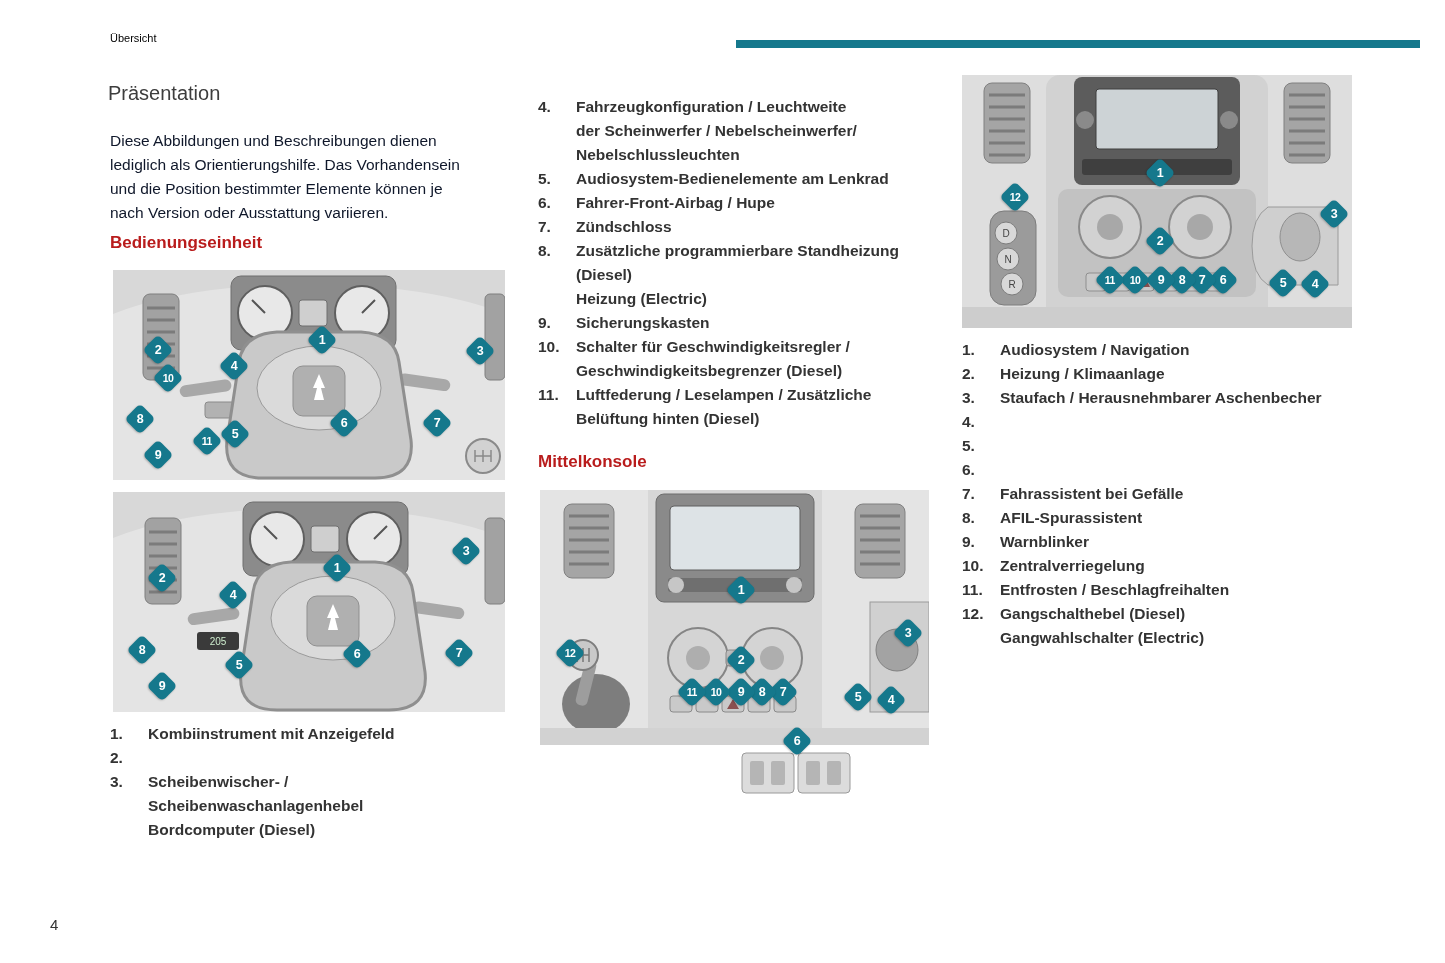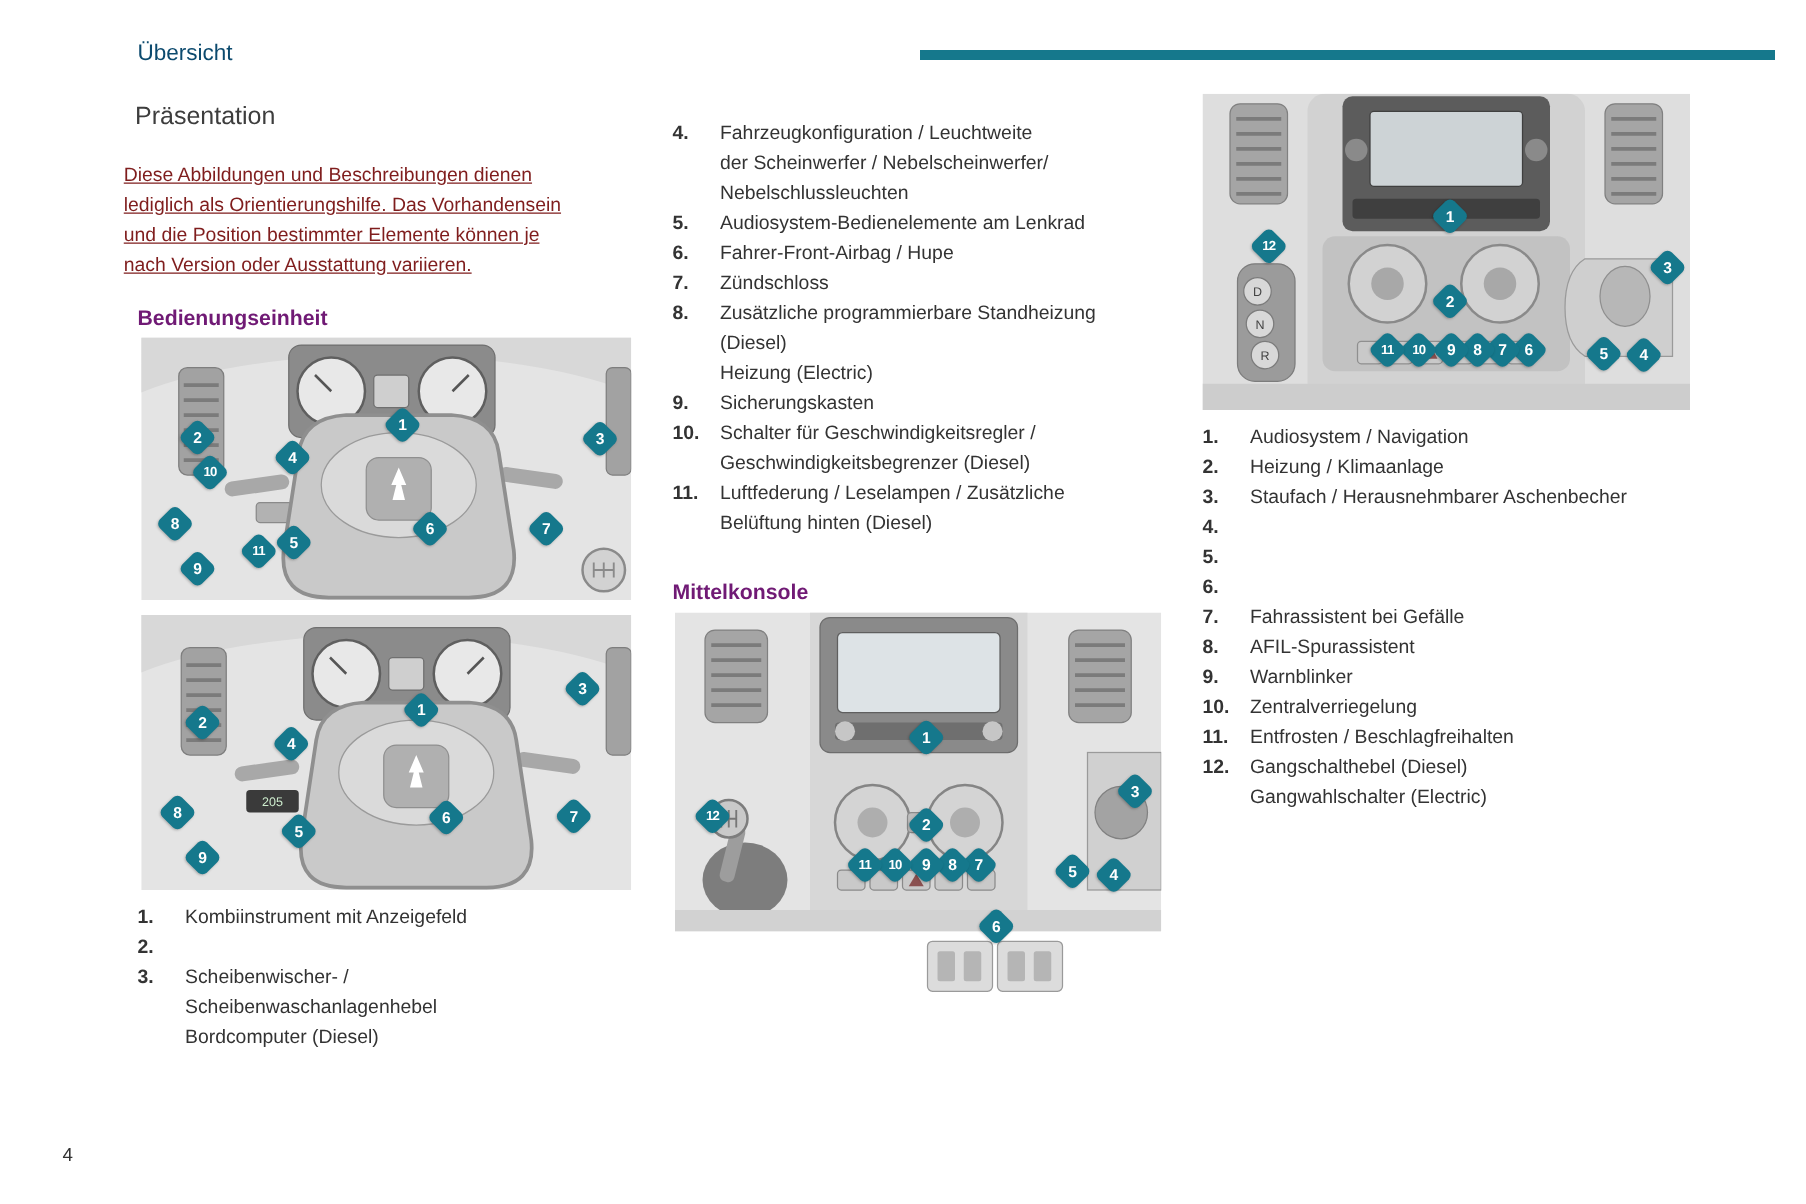--- a/index.html
+++ b/index.html
@@ -1,38 +1,38 @@
 <!DOCTYPE html>
 <html><head>
 <meta charset="utf-8">
 <style>
   html,body { margin:0; padding:0; background:#ffffff; }
   body { font-family:"Liberation Sans", sans-serif; color:#353535; }
   .page { position:relative; width:1445px; height:963px; background:#fff; overflow:hidden; }
 
-  .header-label { position:absolute; left:110px; top:32px; font-size:18px; color:#0c4a6e; }
+  .header-label { position:absolute; left:110px; top:32px; font-size:11px; color:#000000; }
   .header-bar { position:absolute; left:736px; top:40px; width:684px; height:8px; background:#15788c; }
 
   .title { position:absolute; left:108px; top:82px; font-size:20px; font-weight:400; color:#3d3d3d; }
-  .intro { position:absolute; left:99px; top:129px; width:405px; font-size:15.5px; line-height:24px; white-space:pre-line; color:#7f1d1d;text-decoration:underline; }
-  .subhead { position:absolute; font-size:17px; font-weight:700; color:#701a75;margin-top:12px; }
+  .intro { position:absolute; left:110px; top:129px; width:405px; font-size:15.5px; line-height:24px; white-space:pre-line; color:#0f172a; }
+  .subhead { position:absolute; font-size:17px; font-weight:700; color:#b91c1c; }
 
   .fig { position:absolute; }
   .fig svg { display:block; }
 
   .callout { position:absolute; width:22px; height:22px; background:#15788c; border-radius:5px;
              transform:rotate(45deg); display:flex; align-items:center; justify-content:center;
              margin-left:-11px; margin-top:-11px; box-shadow:0 1px 2px rgba(0,0,0,.25); }
   .callout > span { transform:rotate(-45deg); color:#fff; font-weight:700; font-size:12.5px; line-height:1; }
   .callout.c2 > span { font-size:10.5px; letter-spacing:-0.5px; }
 
   .list { position:absolute; font-size:15.5px; line-height:24px; color:#333; }
   .list .li { display:flex; align-items:flex-start; }
   .list .num { font-weight:700; flex:0 0 38px; width:38px; }
-  .list .txt { white-space:pre-line; }
+  .list .txt { white-space:pre-line;font-weight:bold; }
 
   .pagenum { position:absolute; left:50px; top:916px; font-size:15px; color:#333; }
 </style>
 </head>
 <body>
 
 <div class="page">
 
   <div class="header-label">Übersicht</div>
   <div class="header-bar"></div>

